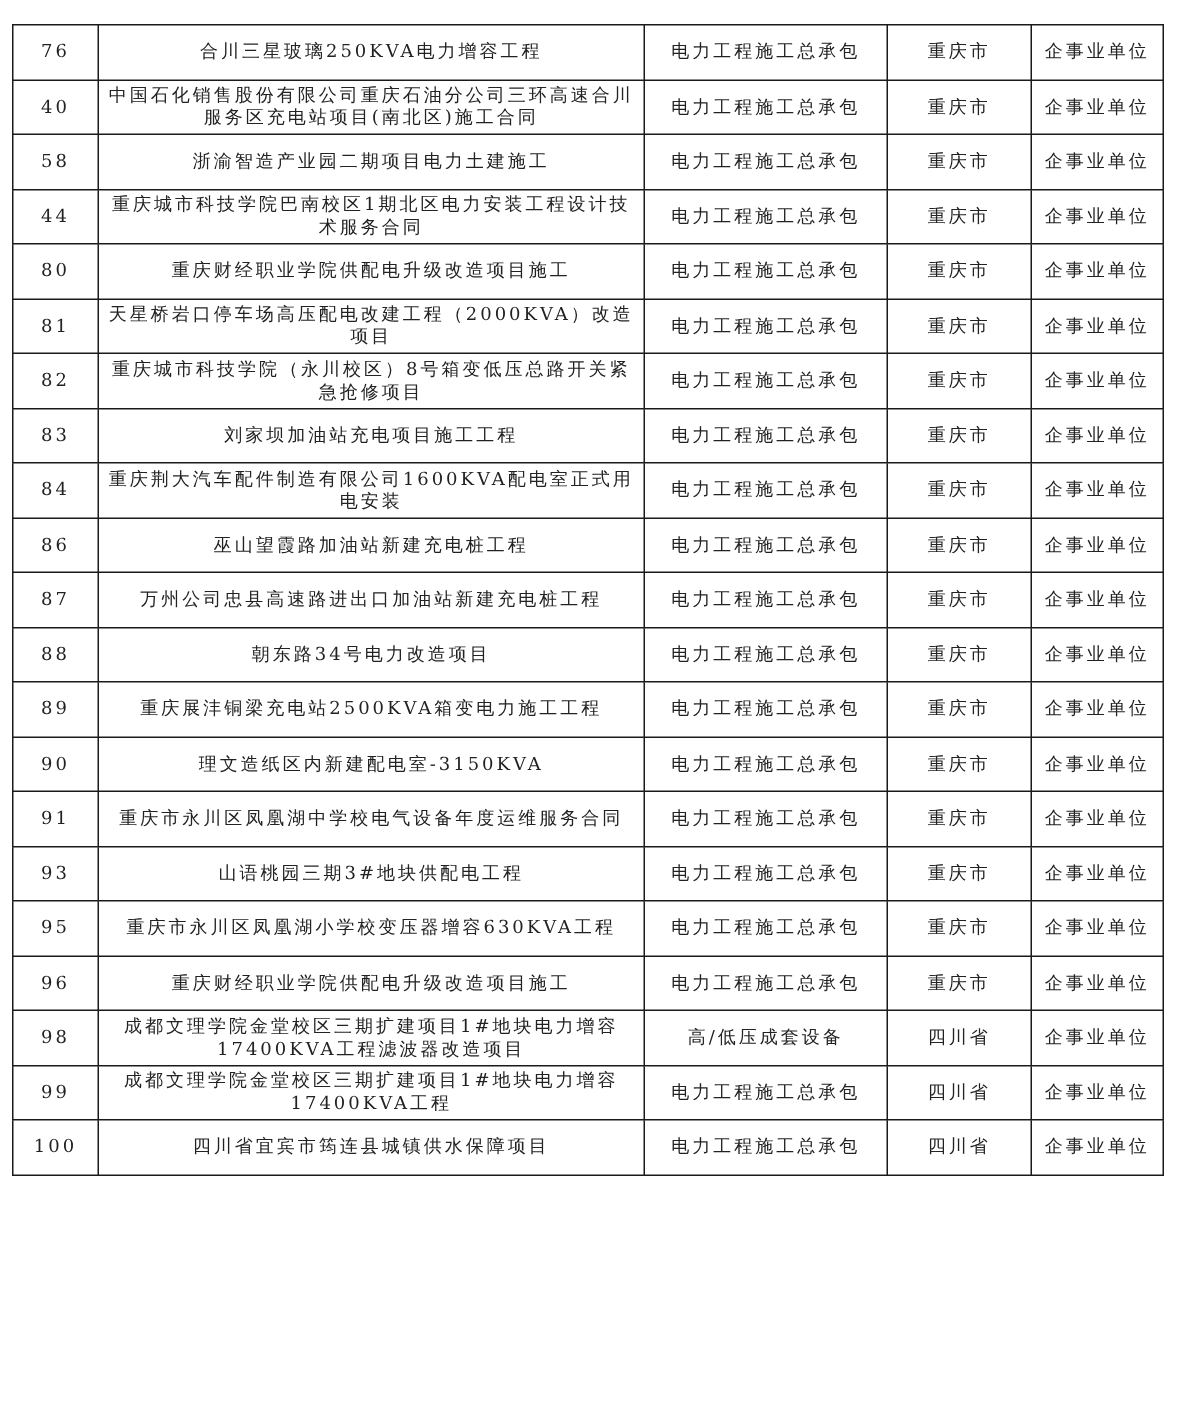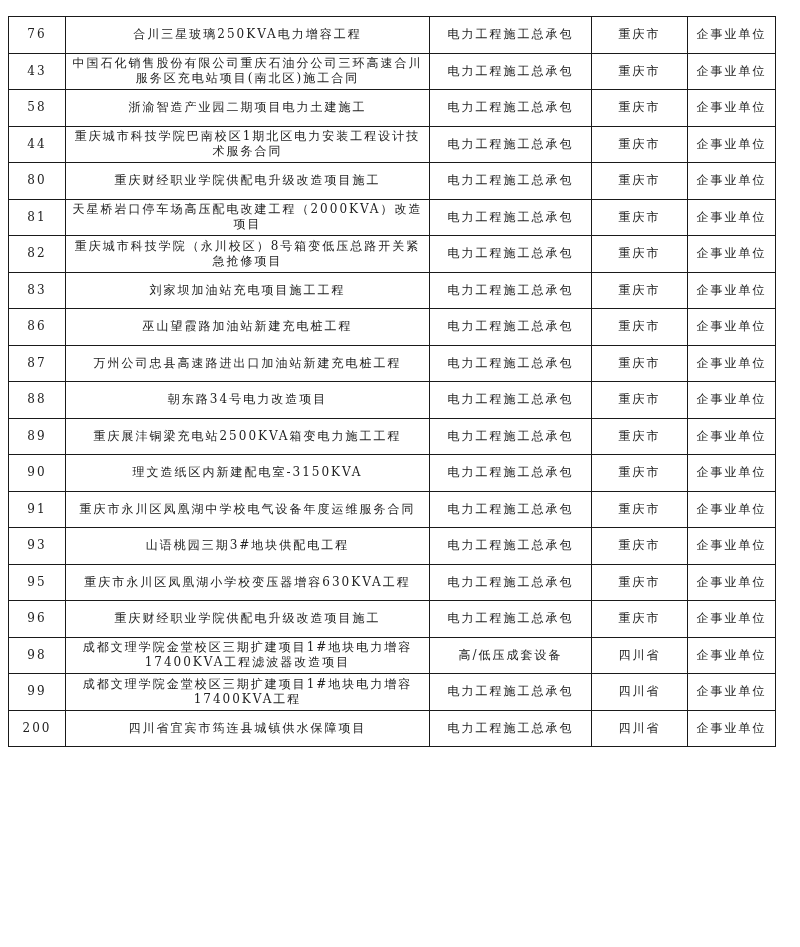--- a/index.html
+++ b/index.html
@@ -28,21 +28,21 @@
 <table class="grid">
   <tbody id="tbody">
       <tr>
     <td class="c-no">76</td>
     <td class="c-name">合川三星玻璃250KVA电力增容工程</td>
     <td class="c-type">电力工程施工总承包</td>
     <td class="c-region">重庆市</td>
     <td class="c-unit">企事业单位</td>
   </tr>
       <tr>
-    <td class="c-no">43</td>
+    <td class="c-no">40</td>
     <td class="c-name">中国石化销售股份有限公司重庆石油分公司三环高速合川服务区充电站项目(南北区)施工合同</td>
     <td class="c-type">电力工程施工总承包</td>
     <td class="c-region">重庆市</td>
     <td class="c-unit">企事业单位</td>
   </tr>
       <tr>
     <td class="c-no">58</td>
     <td class="c-name">浙渝智造产业园二期项目电力土建施工</td>
     <td class="c-type">电力工程施工总承包</td>
     <td class="c-region">重庆市</td>
@@ -72,20 +72,27 @@
       <tr>
     <td class="c-no">82</td>
     <td class="c-name">重庆城市科技学院（永川校区）8号箱变低压总路开关紧急抢修项目</td>
     <td class="c-type">电力工程施工总承包</td>
     <td class="c-region">重庆市</td>
     <td class="c-unit">企事业单位</td>
   </tr>
       <tr>
     <td class="c-no">83</td>
     <td class="c-name">刘家坝加油站充电项目施工工程</td>
+    <td class="c-type">电力工程施工总承包</td>
+    <td class="c-region">重庆市</td>
+    <td class="c-unit">企事业单位</td>
+  </tr>
+      <tr>
+    <td class="c-no">84</td>
+    <td class="c-name">重庆荆大汽车配件制造有限公司1600KVA配电室正式用电安装</td>
     <td class="c-type">电力工程施工总承包</td>
     <td class="c-region">重庆市</td>
     <td class="c-unit">企事业单位</td>
   </tr>
       <tr>
     <td class="c-no">86</td>
     <td class="c-name">巫山望霞路加油站新建充电桩工程</td>
     <td class="c-type">电力工程施工总承包</td>
     <td class="c-region">重庆市</td>
     <td class="c-unit">企事业单位</td>
@@ -154,20 +161,20 @@
     <td class="c-unit">企事业单位</td>
   </tr>
       <tr>
     <td class="c-no">99</td>
     <td class="c-name">成都文理学院金堂校区三期扩建项目1#地块电力增容17400KVA工程</td>
     <td class="c-type">电力工程施工总承包</td>
     <td class="c-region">四川省</td>
     <td class="c-unit">企事业单位</td>
   </tr>
       <tr>
-    <td class="c-no">200</td>
+    <td class="c-no">100</td>
     <td class="c-name">四川省宜宾市筠连县城镇供水保障项目</td>
     <td class="c-type">电力工程施工总承包</td>
     <td class="c-region">四川省</td>
     <td class="c-unit">企事业单位</td>
   </tr>
     </tbody>
 </table>
 
 </body></html>

